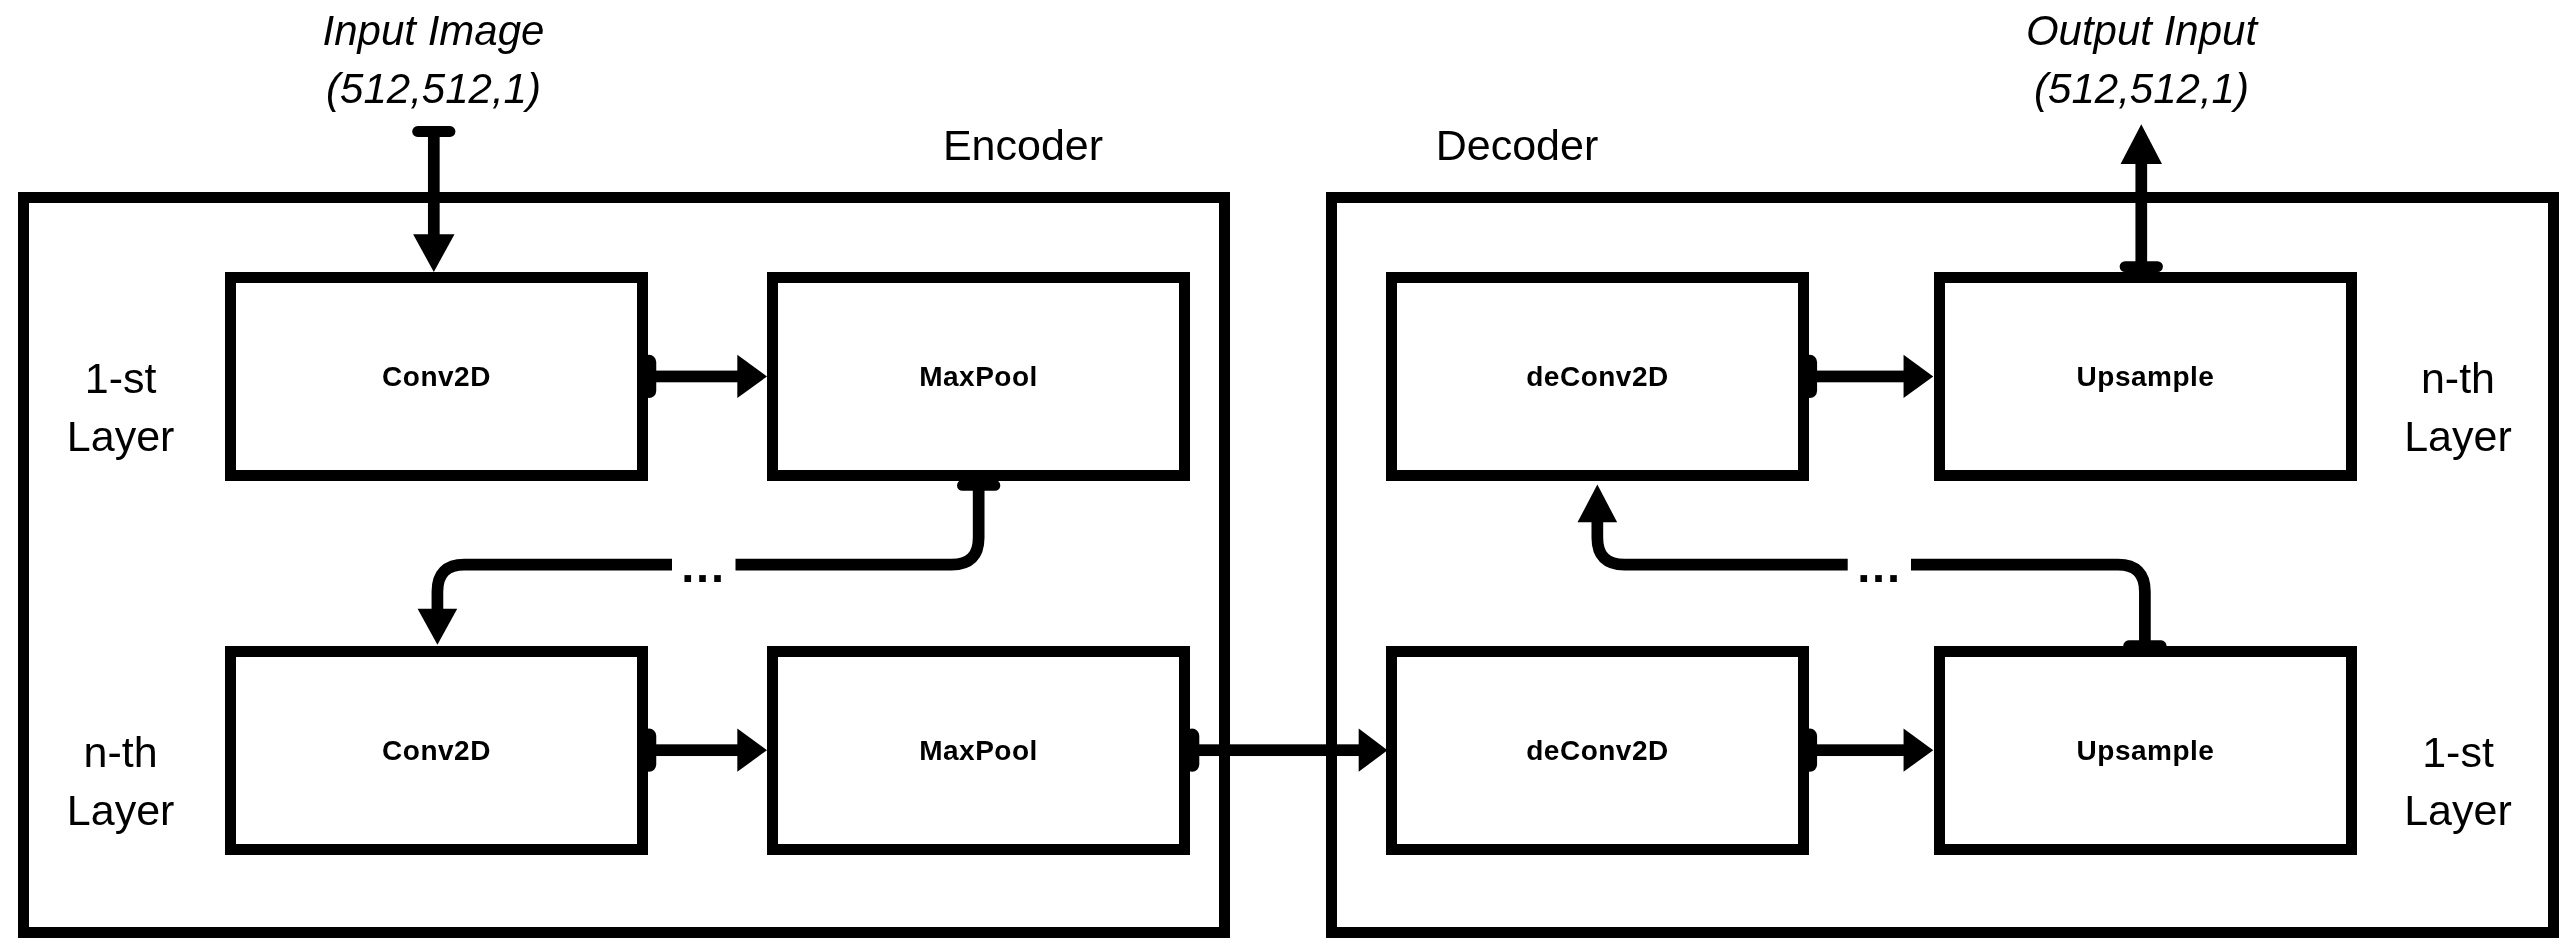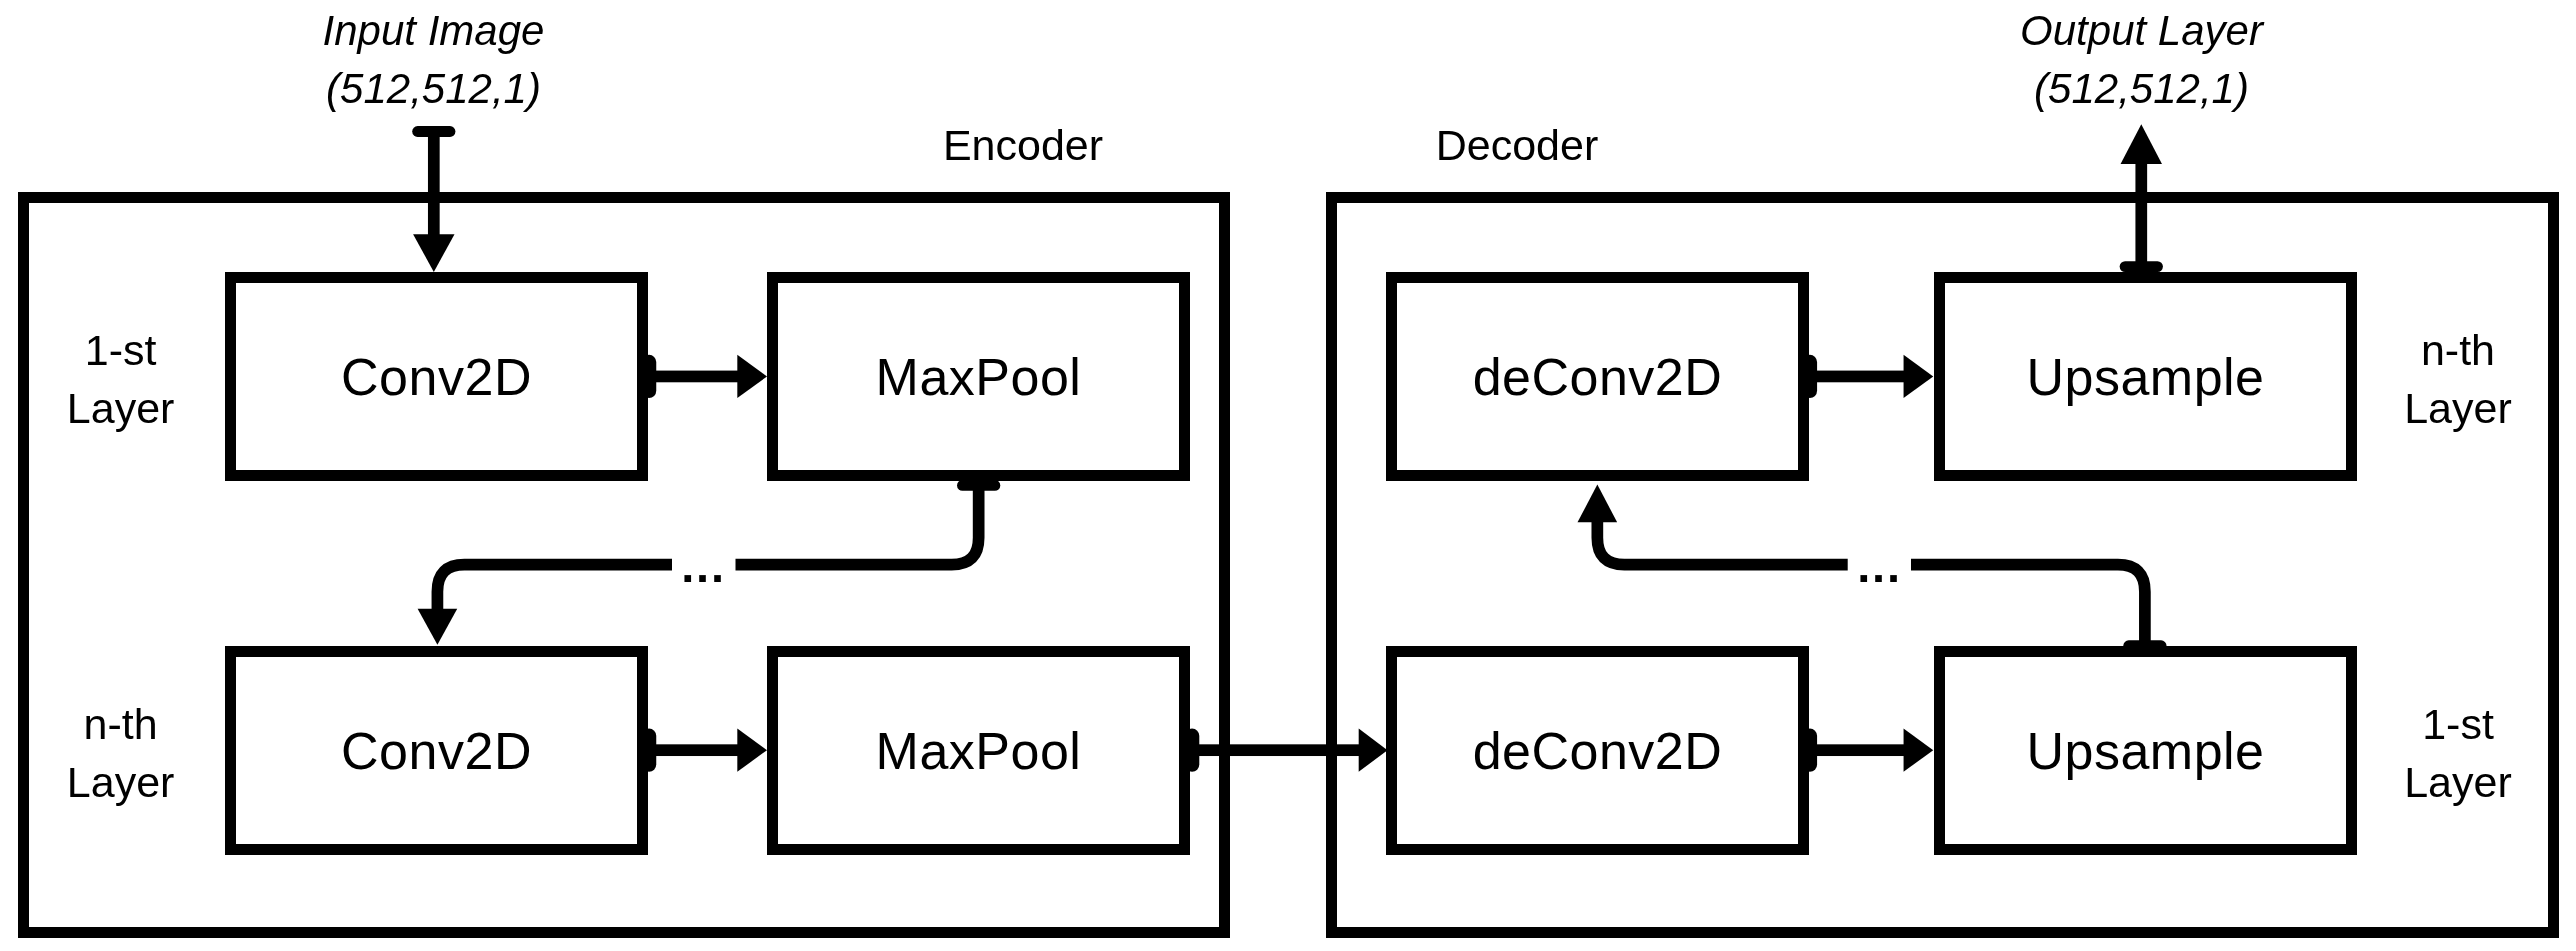--- a/index.html
+++ b/index.html
@@ -23,22 +23,23 @@
     box-sizing:border-box;
   }
   
   .op-box{
     position:absolute;
     width:423px;height:209px;
     border:11.7px solid var(--ink);
     background:var(--bg);
     box-sizing:border-box;
     display:flex;align-items:center;justify-content:center;
-    font-size:52px;
+    font-size:28px;
     letter-spacing:0.5px;
+    font-weight:bold;
   }
   .io-label{
     position:absolute;
     width:451px;
     text-align:center;
     font-size:42px;
     line-height:58px;
     font-style:italic;
   }
   .section-title{
@@ -46,20 +47,21 @@
     width:360px;
     text-align:center;
     font-size:43px;
   }
   .side-label{
     position:absolute;
     width:216px;
     text-align:center;
     font-size:43px;
     line-height:58px;
+    margin-top:28px;
   }
   .side-label span{display:block;}
   .ellipsis-label{
     position:absolute;
     width:63px;height:50px;
     background:var(--bg);
     text-align:center;
     font-size:47px;
     font-weight:700;
     line-height:50px;
@@ -141,21 +143,21 @@
   <div class="big-box" style="left:1326px;top:192px;width:1233px;height:746px;"></div>
 
   <div class="section-title" style="left:843px;top:121px;">Encoder</div>
   <div class="section-title" style="left:1337px;top:121px;">Decoder</div>
 
   <div class="io-label" style="left:208px;top:1.8px;">
     <span style="display:block">Input Image</span>
     <span style="display:block">(512,512,1)</span>
   </div>
   <div class="io-label" style="left:1916px;top:1.8px;">
-    <span style="display:block">Output Layer</span>
+    <span style="display:block">Output Input</span>
     <span style="display:block">(512,512,1)</span>
   </div>
 
   <div class="op-box" style="left:225px;top:272px;">
     <span>Conv2D</span>
   </div>
   <div class="op-box" style="left:767px;top:272px;">
     <span>MaxPool</span>
   </div>
   <div class="op-box" style="left:225px;top:646px;">

